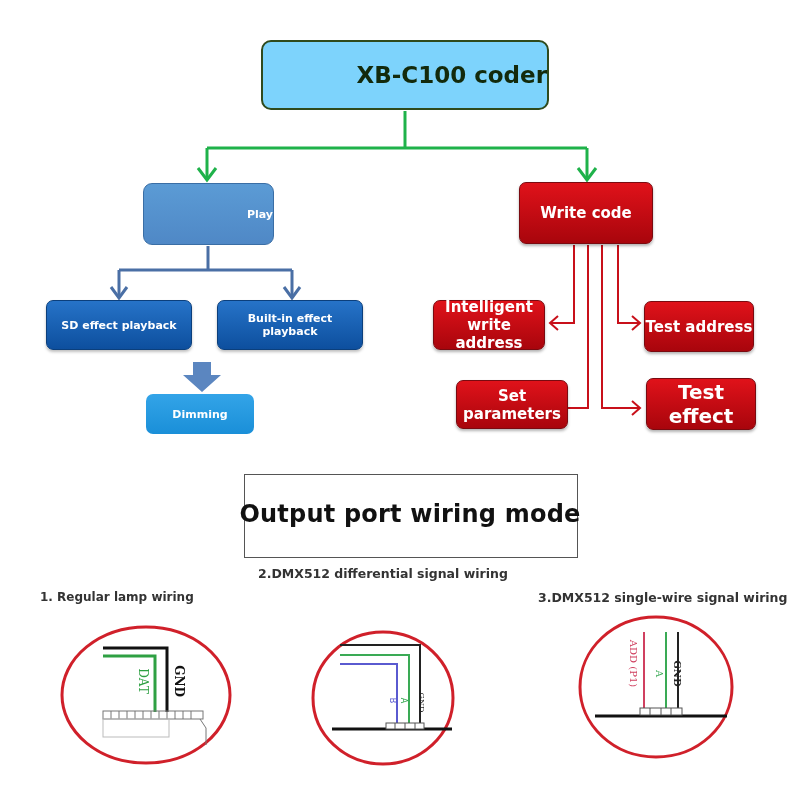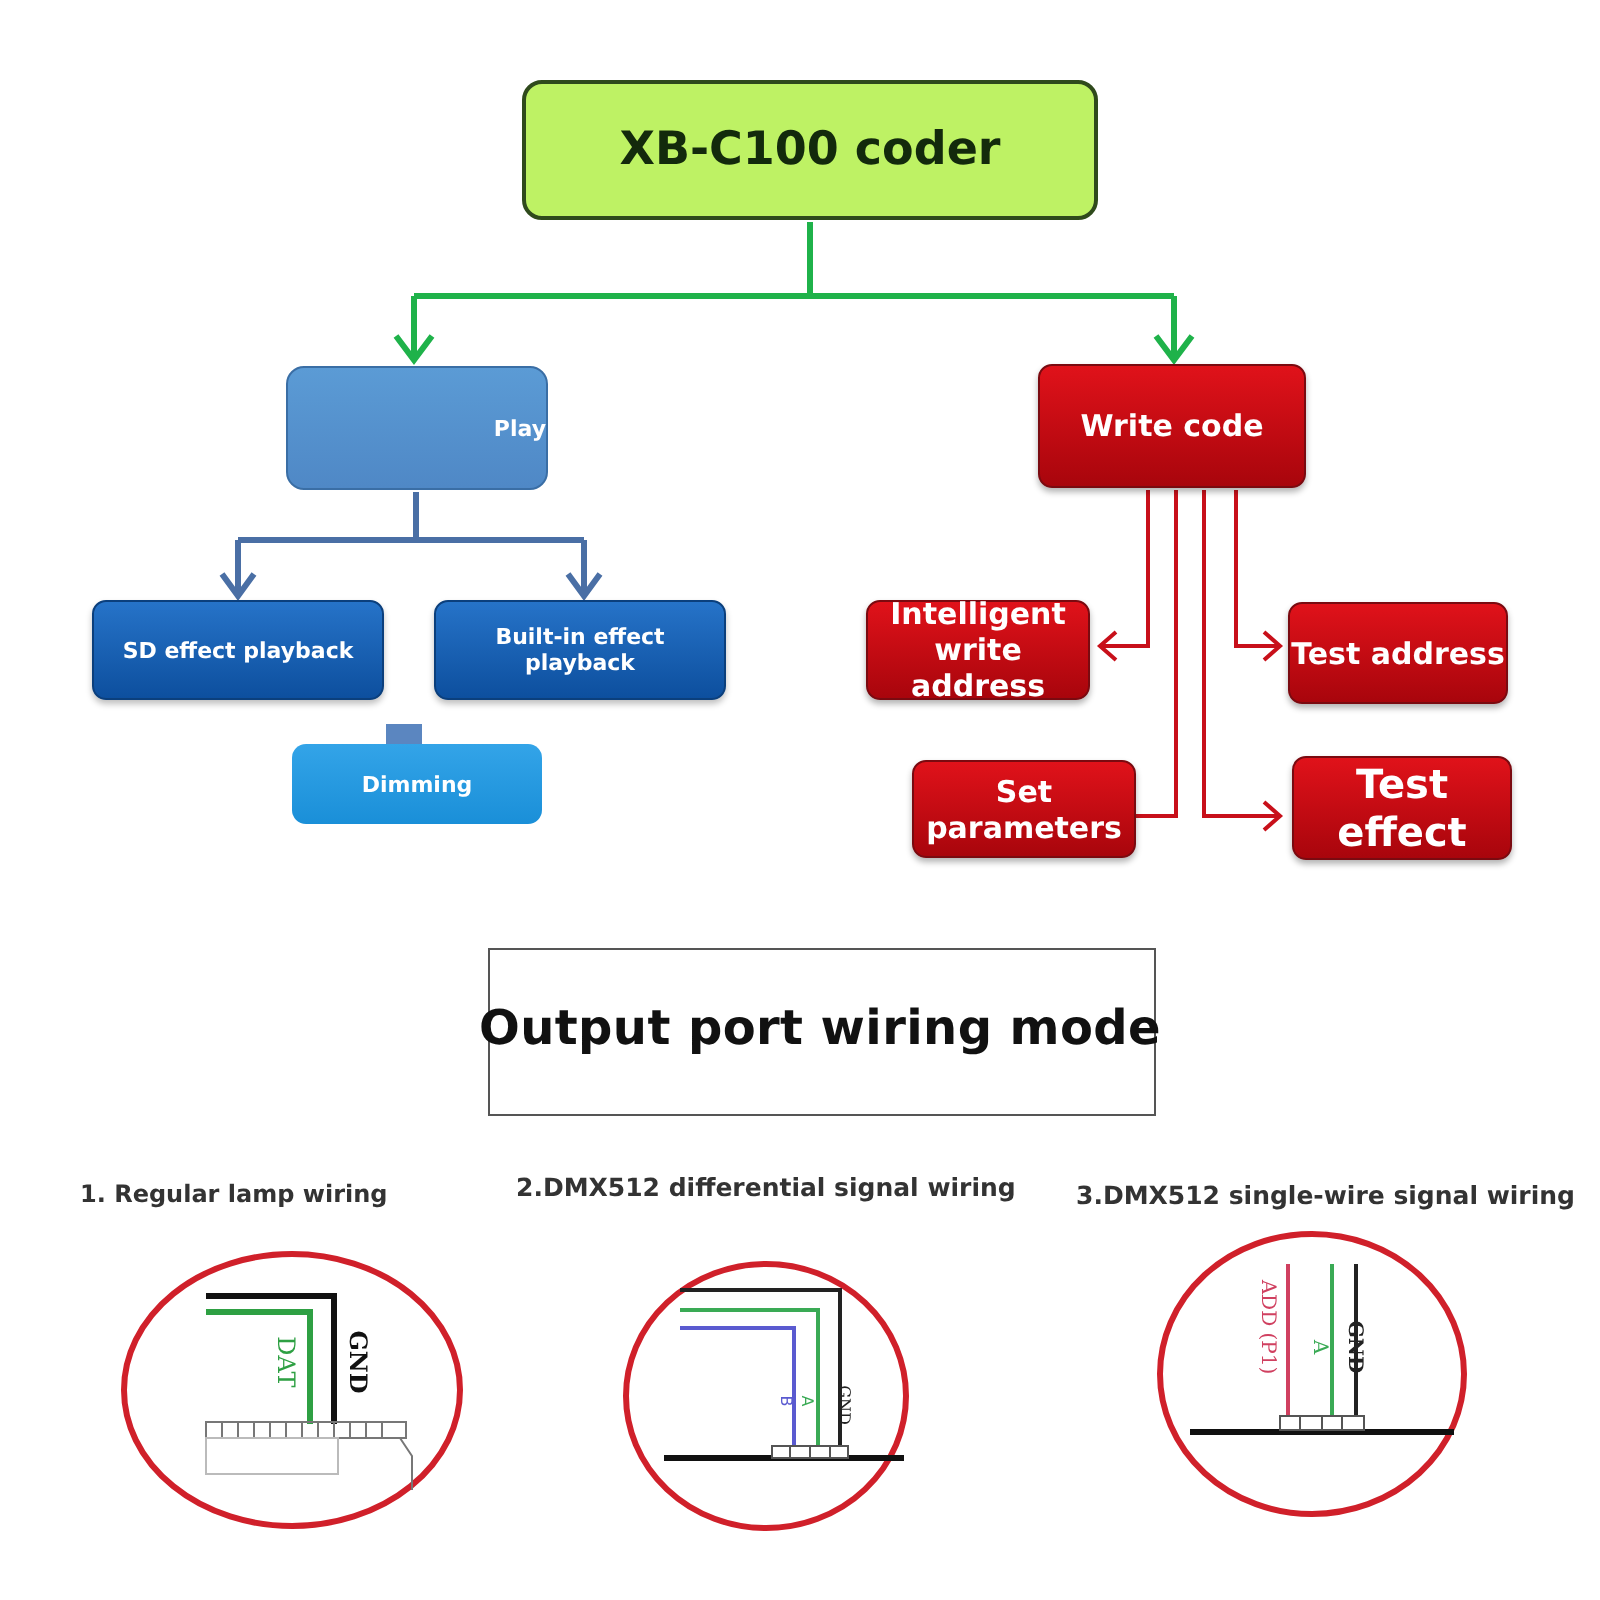--- a/index.html
+++ b/index.html
@@ -1,22 +1,22 @@
 <!DOCTYPE html>
 <html><head>
 <meta charset="utf-8">
 <style>
   html, body { margin: 0; padding: 0; background: #ffffff; }
   body { width: 800px; height: 800px; position: relative; overflow: hidden;
          font-family: "DejaVu Sans", "Liberation Sans", sans-serif; }
   .abs { position: absolute; }
   .box { position: absolute; display: flex; align-items: center; justify-content: center;
          text-align: center; font-weight: bold; box-sizing: border-box; }
-  #root-box { left: 261px; top: 40px; width: 288px; height: 70px; background: #bef264;
-              border: 2px solid #2f4a1c; border-radius: 10px; color: #132a0c; font-size: 23px; }
+  #root-box { left: 261px; top: 40px; width: 288px; height: 70px; background: #7dd3fc;
+              border: 2px solid #2f4a1c; border-radius: 10px; color: #132a0c; font-size: 23px; justify-content: flex-end; }
   .blue { background: linear-gradient(#5b9bd5, #4f88c6); border: 1px solid #3a6ea5; border-radius: 9px;
           color: #fff; font-size: 11px; justify-content: flex-end; }
   .blue-dark { background: linear-gradient(#2673c8, #0d4f9e); border: 1px solid #0b3f7c; border-radius: 7px;
                color: #fff; font-size: 11px; box-shadow: 0 2px 3px rgba(0,0,0,0.25); }
   .blue-light { background: linear-gradient(#33a4e8, #1a8fd8); border-radius: 7px; color: #fff; font-size: 11px; }
   .red { background: linear-gradient(#e0121a, #a8050c); border: 1px solid #7a0a10; border-radius: 7px;
          color: #fff; font-size: 15px; box-shadow: 0 2px 3px rgba(0,0,0,0.3); }
   #section-box { left: 244px; top: 474px; width: 334px; height: 84px; border: 1px solid #555; box-sizing: border-box; }
   #section-title { left: 200px; top: 500px; width: 420px; text-align: center; font-size: 24px;
                    font-weight: bold; color: #111; letter-spacing: 0.2px; }
@@ -132,21 +132,21 @@
 <div class="box blue" style="left:143px;top:183px;width:131px;height:62px;">
   <span>Play</span>
 </div>
 <div class="box blue-dark" style="left:46px;top:300px;width:146px;height:50px;">
   <span>SD effect playback</span>
 </div>
 <div class="box blue-dark" style="left:217px;top:300px;width:146px;height:50px;flex-direction:column;">
   <span>Built-in effect</span>
   <span>playback</span>
 </div>
-<div class="box blue-light" style="left:146px;top:372px;width:125px;height:40px;">
+<div class="box blue-light" style="left:146px;top:394px;width:108px;height:40px;">
   <span>Dimming</span>
 </div>
 
 <div class="box red" style="left:519px;top:182px;width:134px;height:62px;">
   <span>Write code</span>
 </div>
 <div class="box red" style="left:433px;top:300px;width:112px;height:50px;flex-direction:column;">
   <span>Intelligent</span>
   <span>write address</span>
 </div>
@@ -157,14 +157,14 @@
   <span>Set parameters</span>
 </div>
 <div class="box red" style="left:646px;top:378px;width:110px;height:52px;font-size:20px;">
   <span>Test effect</span>
 </div>
 
 <div class="abs" id="section-box"></div>
 <div class="abs" id="section-title">Output port wiring mode</div>
 
 <div class="abs wire-label" style="left:40px;top:590px;font-weight:bold;font-size:12px;">1. Regular lamp wiring</div>
-<div class="abs wire-label" style="left:258px;top:586px;">2.DMX512 differential signal wiring</div>
+<div class="abs wire-label" style="left:258px;top:566px;">2.DMX512 differential signal wiring</div>
 <div class="abs wire-label" style="left:538px;top:590px;">3.DMX512 single-wire signal wiring</div>
 
 </body></html>

